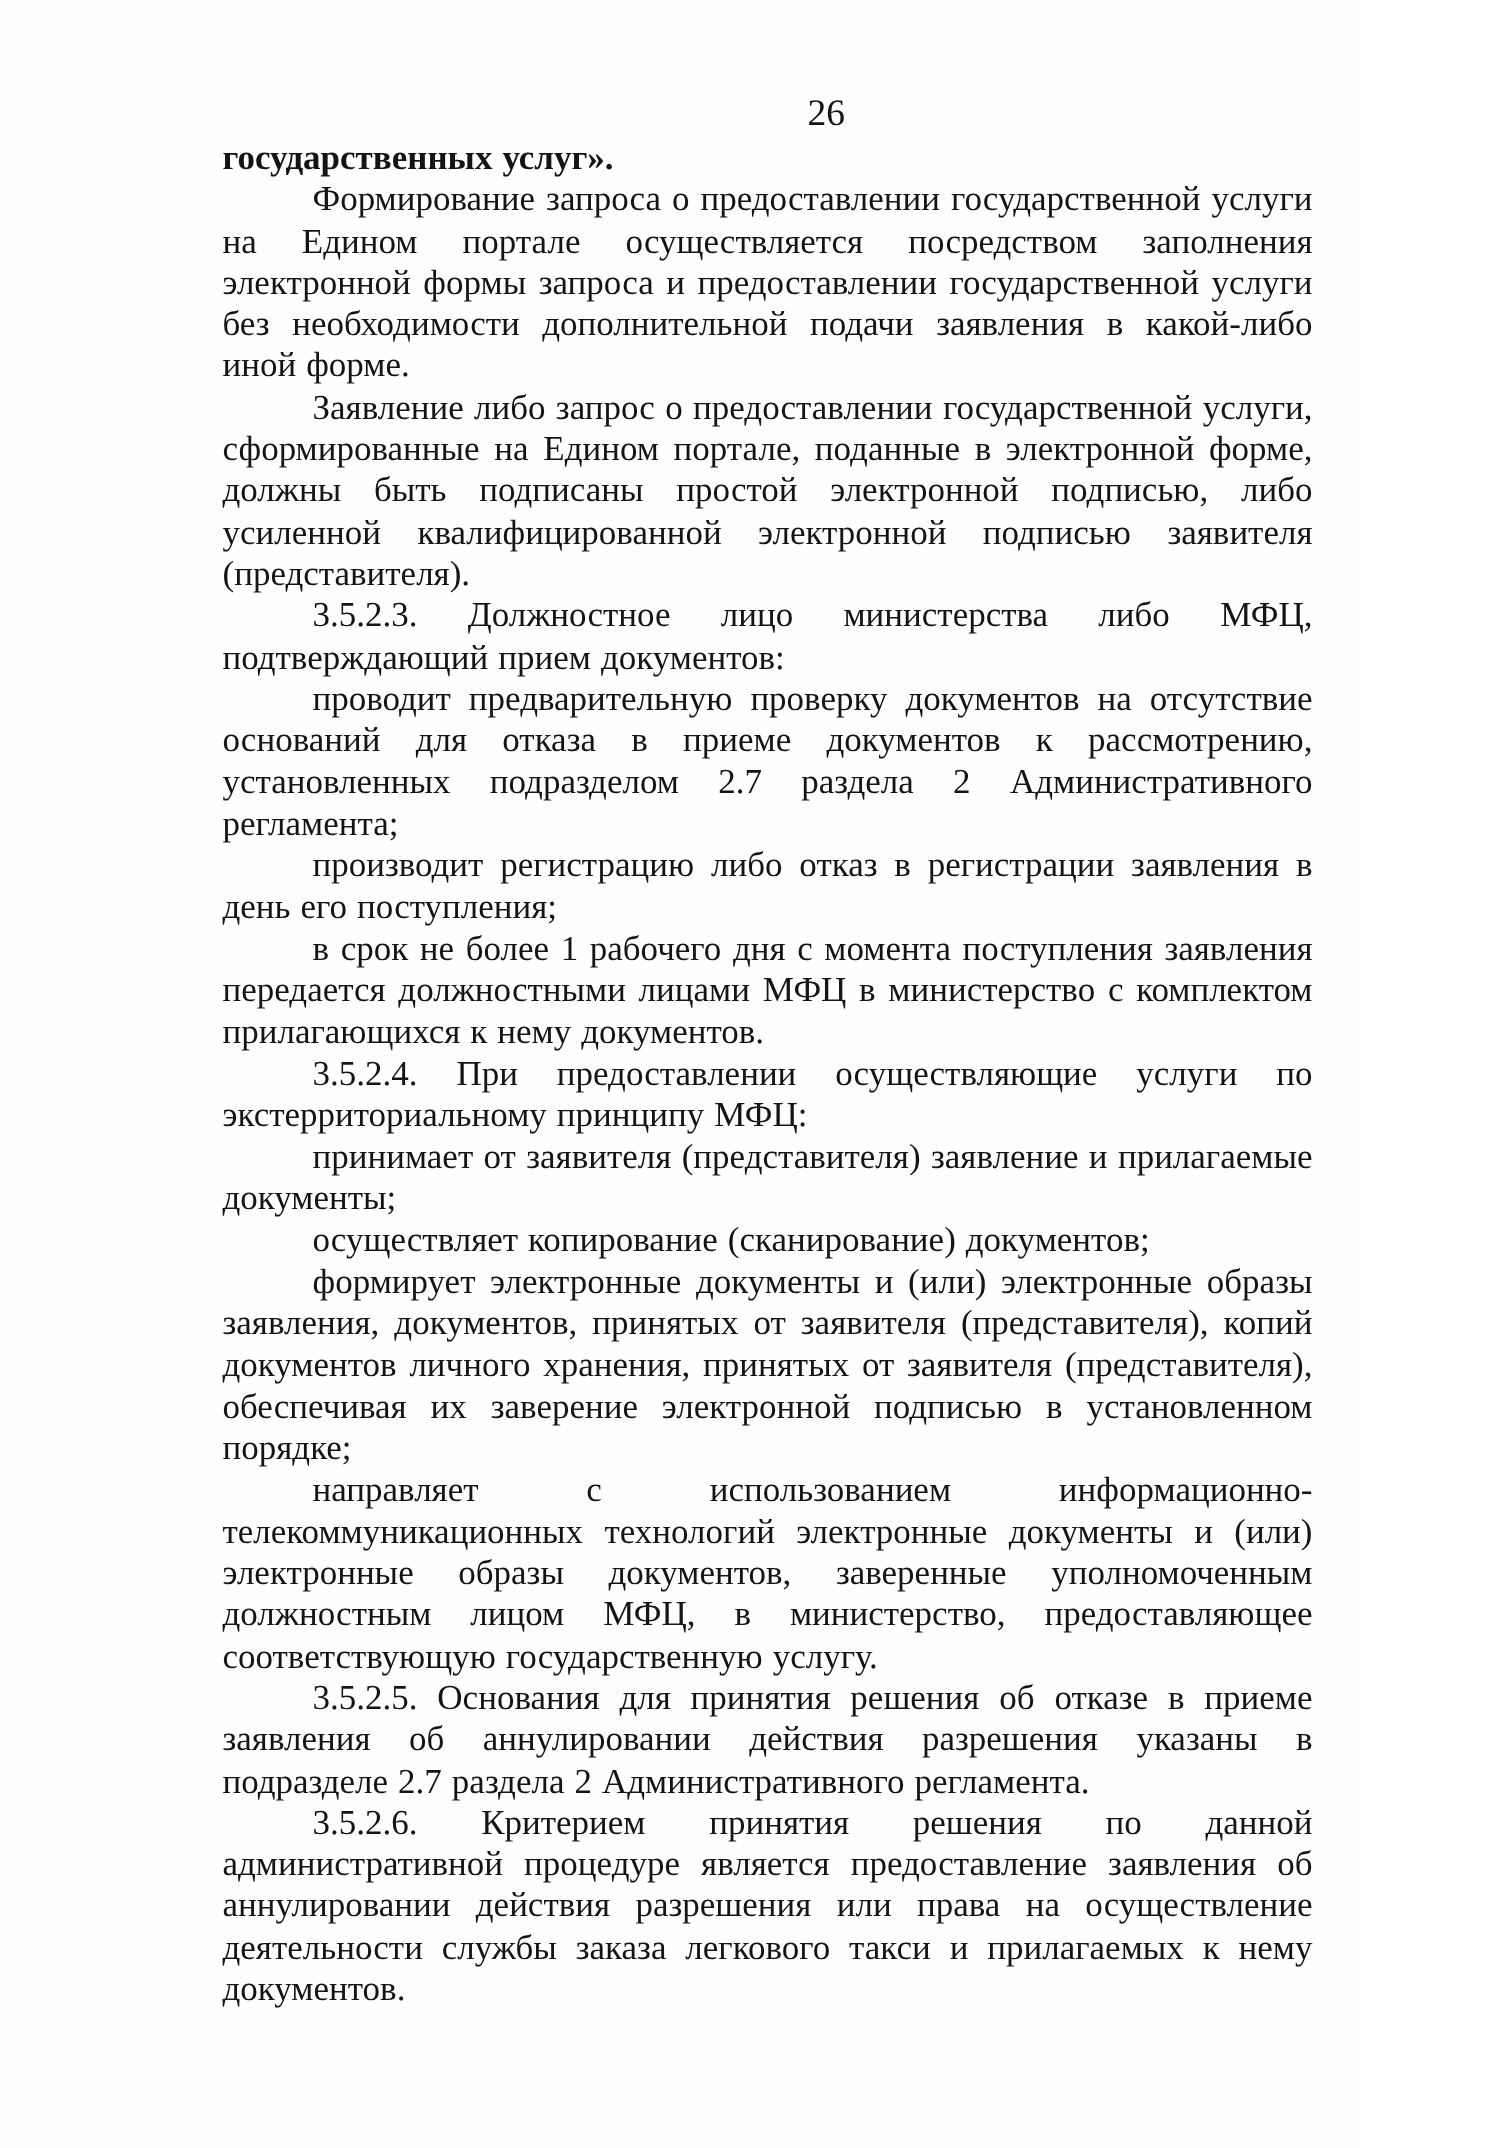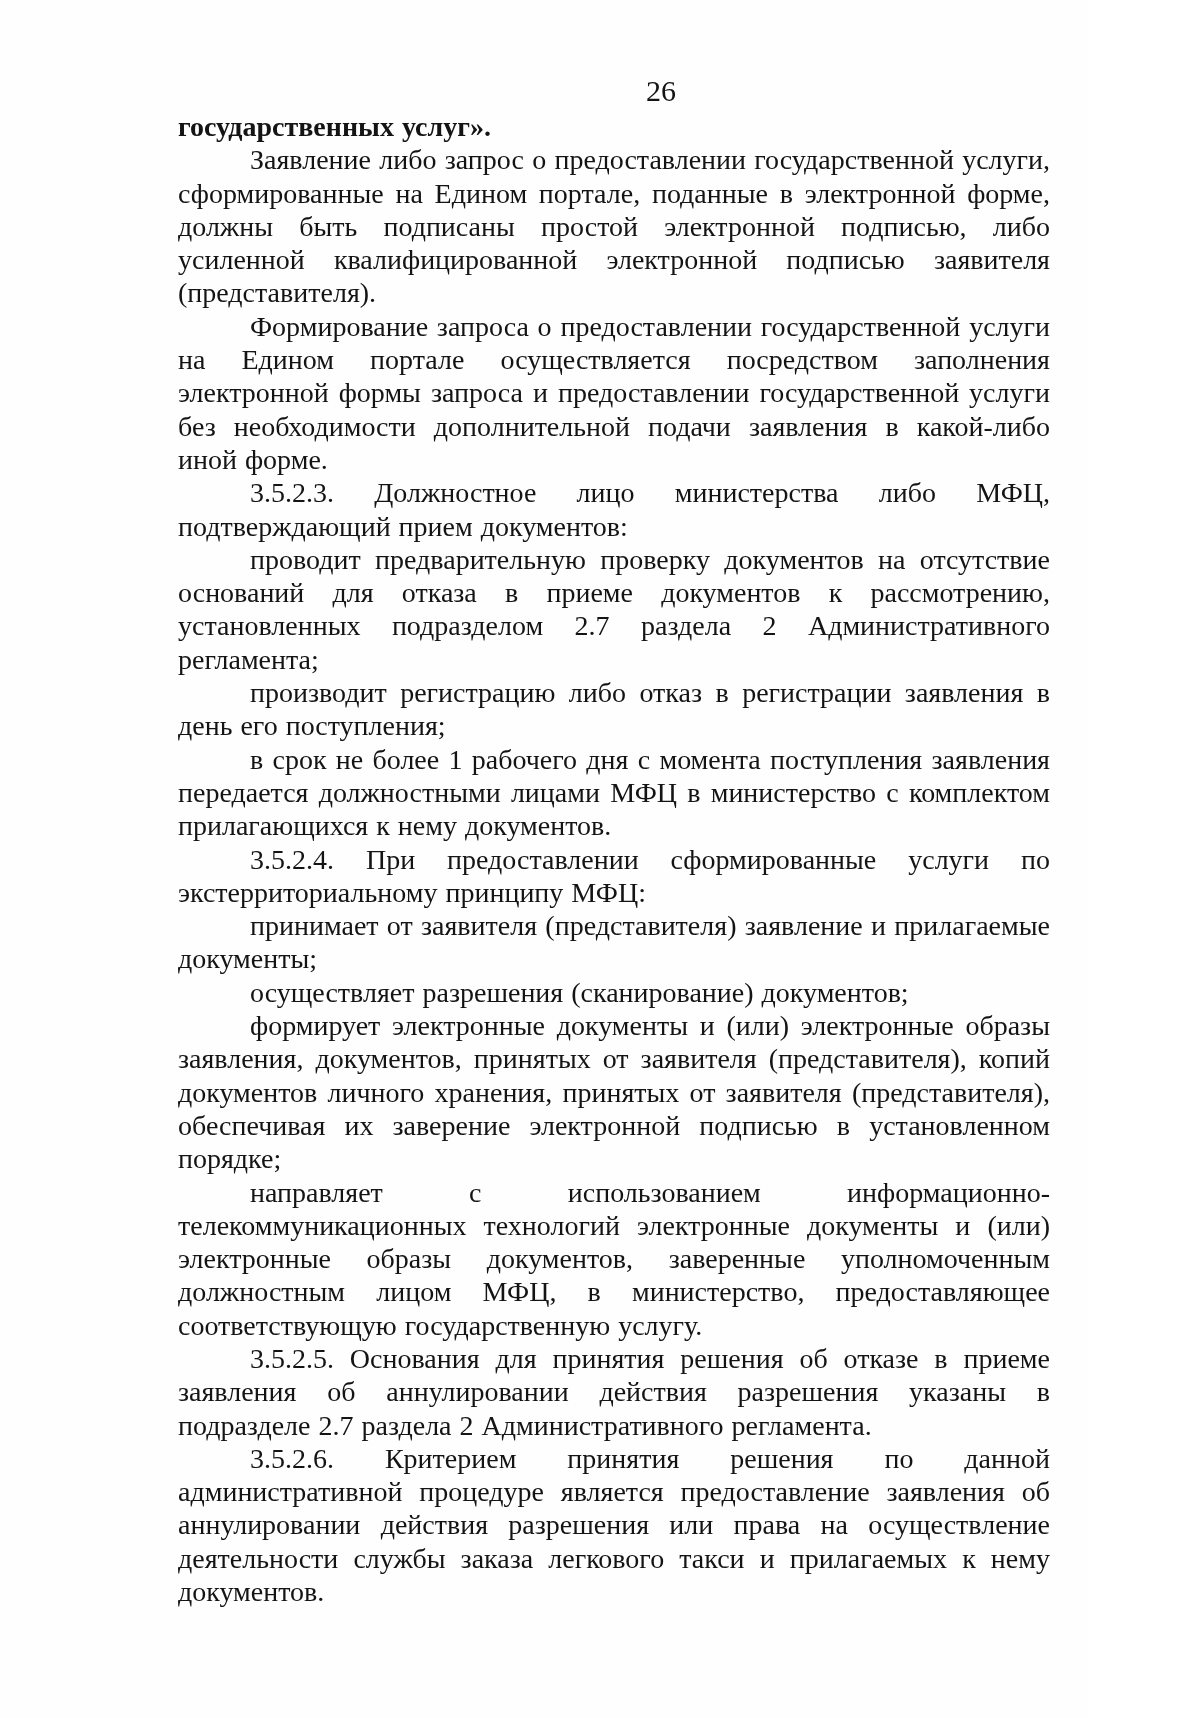--- a/index.html
+++ b/index.html
@@ -51,29 +51,29 @@
 </style>
 </head>
 <body>
 
 <div class="page">
 
   <div class="page-number">26</div>
 
   <div class="body-text">
     <p class="cont">государственных услуг».</p>
+    <p>Формирование запроса о предоставлении государственной услуги на Едином портале осуществляется посредством заполнения электронной формы запроса и предоставлении государственной услуги без необходимости дополнительной подачи заявления в какой-либо иной форме.</p>
     <p>Заявление либо запрос о предоставлении государственной услуги, сформированные на Едином портале, поданные в электронной форме, должны быть подписаны простой электронной подписью, либо усиленной квалифицированной электронной подписью заявителя (представителя).</p>
-    <p>Формирование запроса о предоставлении государственной услуги на Едином портале осуществляется посредством заполнения электронной формы запроса и предоставлении государственной услуги без необходимости дополнительной подачи заявления в какой-либо иной форме.</p>
     <p>3.5.2.3. Должностное лицо министерства либо МФЦ, подтверждающий прием документов:</p>
     <p>проводит предварительную проверку документов на отсутствие оснований для отказа в приеме документов к рассмотрению, установленных подразделом 2.7 раздела 2 Административного регламента;</p>
     <p>производит регистрацию либо отказ в регистрации заявления в день его поступления;</p>
     <p>в срок не более 1 рабочего дня с момента поступления заявления передается должностными лицами МФЦ в министерство с комплектом прилагающихся к нему документов.</p>
-    <p>3.5.2.4. При предоставлении сформированные услуги по экстерриториальному принципу МФЦ:</p>
+    <p>3.5.2.4. При предоставлении осуществляющие услуги по экстерриториальному принципу МФЦ:</p>
     <p>принимает от заявителя (представителя) заявление и прилагаемые документы;</p>
-    <p>осуществляет разрешения (сканирование) документов;</p>
+    <p>осуществляет копирование (сканирование) документов;</p>
     <p>формирует электронные документы и (или) электронные образы заявления, документов, принятых от заявителя (представителя), копий документов личного хранения, принятых от заявителя (представителя), обеспечивая их заверение электронной подписью в установленном порядке;</p>
     <p>направляет с использованием информационно-телекоммуникационных технологий электронные документы и (или) электронные образы документов, заверенные уполномоченным должностным лицом МФЦ, в министерство, предоставляющее соответствующую государственную услугу.</p>
     <p>3.5.2.5. Основания для принятия решения об отказе в приеме заявления об аннулировании действия разрешения указаны в подразделе 2.7 раздела 2 Административного регламента.</p>
     <p>3.5.2.6. Критерием принятия решения по данной административной процедуре является предоставление заявления об аннулировании действия разрешения или права на осуществление деятельности службы заказа легкового такси и прилагаемых к нему документов.</p>
 
   </div>
 
 </div>
 
 </body></html>

